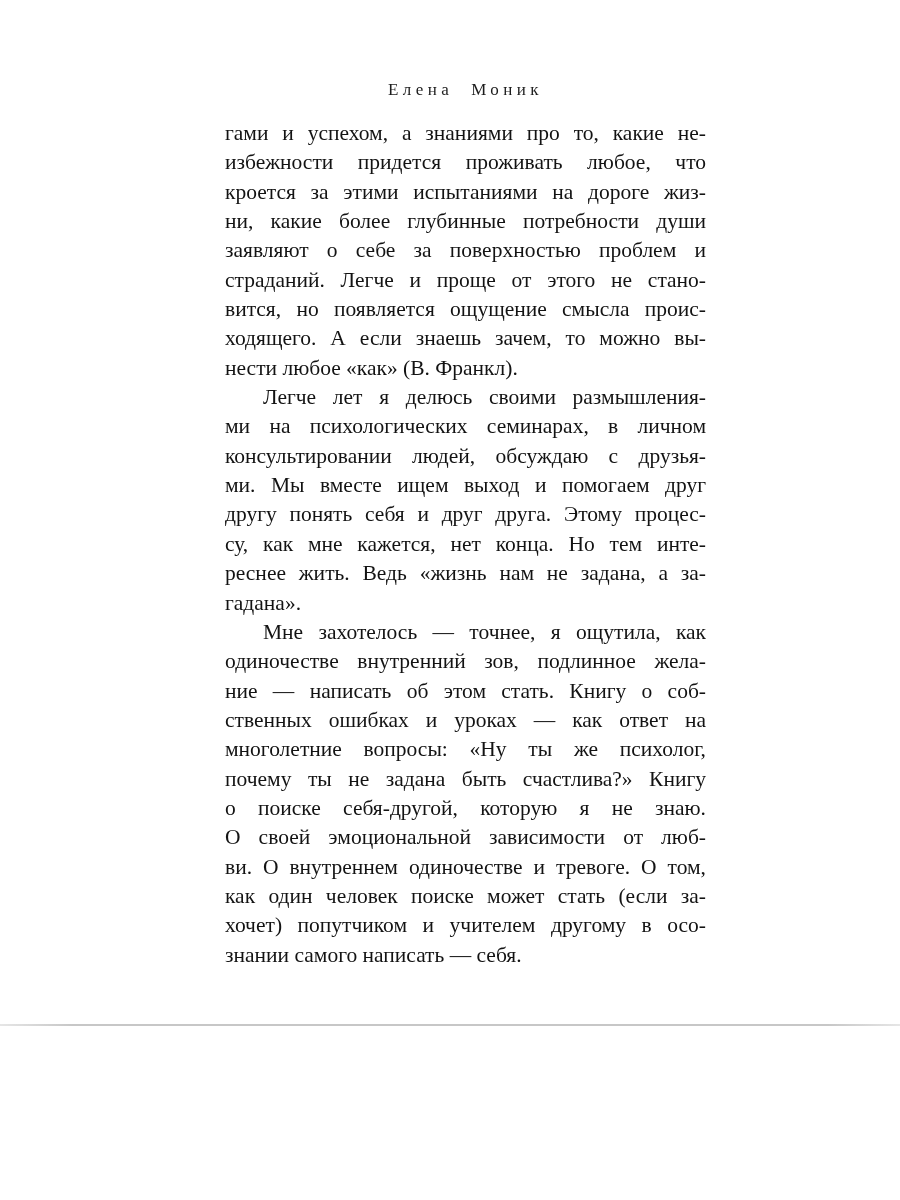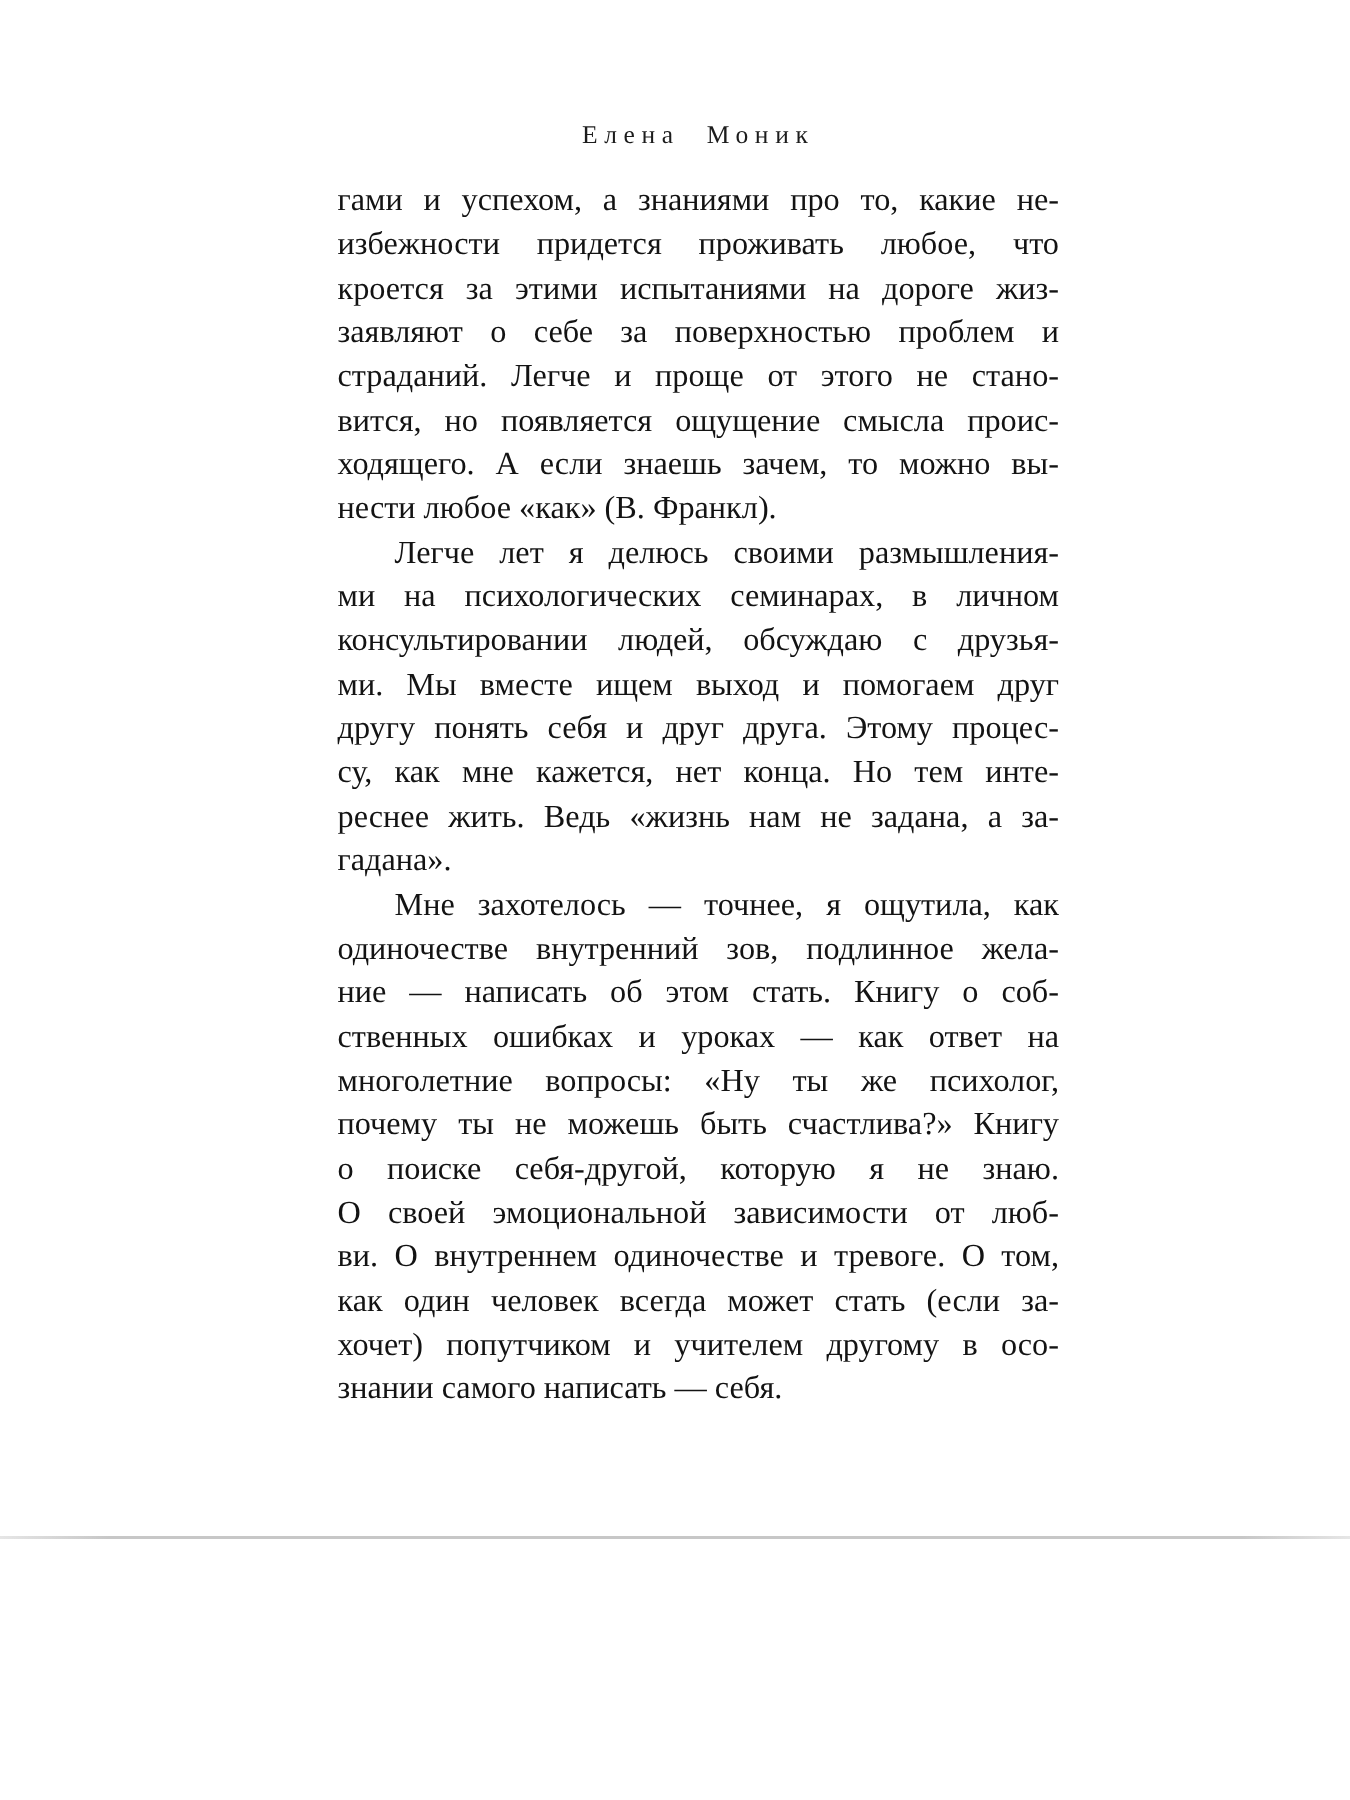--- a/index.html
+++ b/index.html
@@ -63,20 +63,21 @@
 <body>
 
 <div class="page">
   <div class="running-head">Елена Моник</div>
 
   <div class="text-block">
       <div class="paragraph">
         <div class="line">гами и успехом, а знаниями про то, какие не-</div>
         <div class="line">избежности придется проживать любое, что</div>
         <div class="line">кроется за этими испытаниями на дороге жиз-</div>
+        <div class="line">ни, какие более глубинные потребности души</div>
         <div class="line">заявляют о себе за поверхностью проблем и</div>
         <div class="line">страданий. Легче и проще от этого не стано-</div>
         <div class="line">вится, но появляется ощущение смысла проис-</div>
         <div class="line">ходящего. А если знаешь зачем, то можно вы-</div>
         <div class="line last">нести любое «как» (В. Франкл).</div>
       </div>
       <div class="paragraph indent">
         <div class="line">Легче лет я делюсь своими размышления-</div>
         <div class="line">ми на психологических семинарах, в личном</div>
         <div class="line">консультировании людей, обсуждаю с друзья-</div>
@@ -85,24 +86,24 @@
         <div class="line">су, как мне кажется, нет конца. Но тем инте-</div>
         <div class="line">реснее жить. Ведь «жизнь нам не задана, а за-</div>
         <div class="line last">гадана».</div>
       </div>
       <div class="paragraph indent">
         <div class="line">Мне захотелось — точнее, я ощутила, как</div>
         <div class="line">одиночестве внутренний зов, подлинное жела-</div>
         <div class="line">ние — написать об этом стать. Книгу о соб-</div>
         <div class="line">ственных ошибках и уроках — как ответ на</div>
         <div class="line">многолетние вопросы: «Ну ты же психолог,</div>
-        <div class="line">почему ты не можешь быть счастлива?» Книгу</div>
+        <div class="line">почему ты не задана быть счастлива?» Книгу</div>
         <div class="line">о поиске себя-другой, которую я не знаю.</div>
         <div class="line">О своей эмоциональной зависимости от люб-</div>
         <div class="line">ви. О внутреннем одиночестве и тревоге. О том,</div>
-        <div class="line">как один человек всегда может стать (если за-</div>
+        <div class="line">как один человек поиске может стать (если за-</div>
         <div class="line">хочет) попутчиком и учителем другому в осо-</div>
         <div class="line last">знании самого написать — себя.</div>
       </div>
     </div>
 
   <div class="page-bottom-edge"></div>
 </div>
 
 </body></html>

